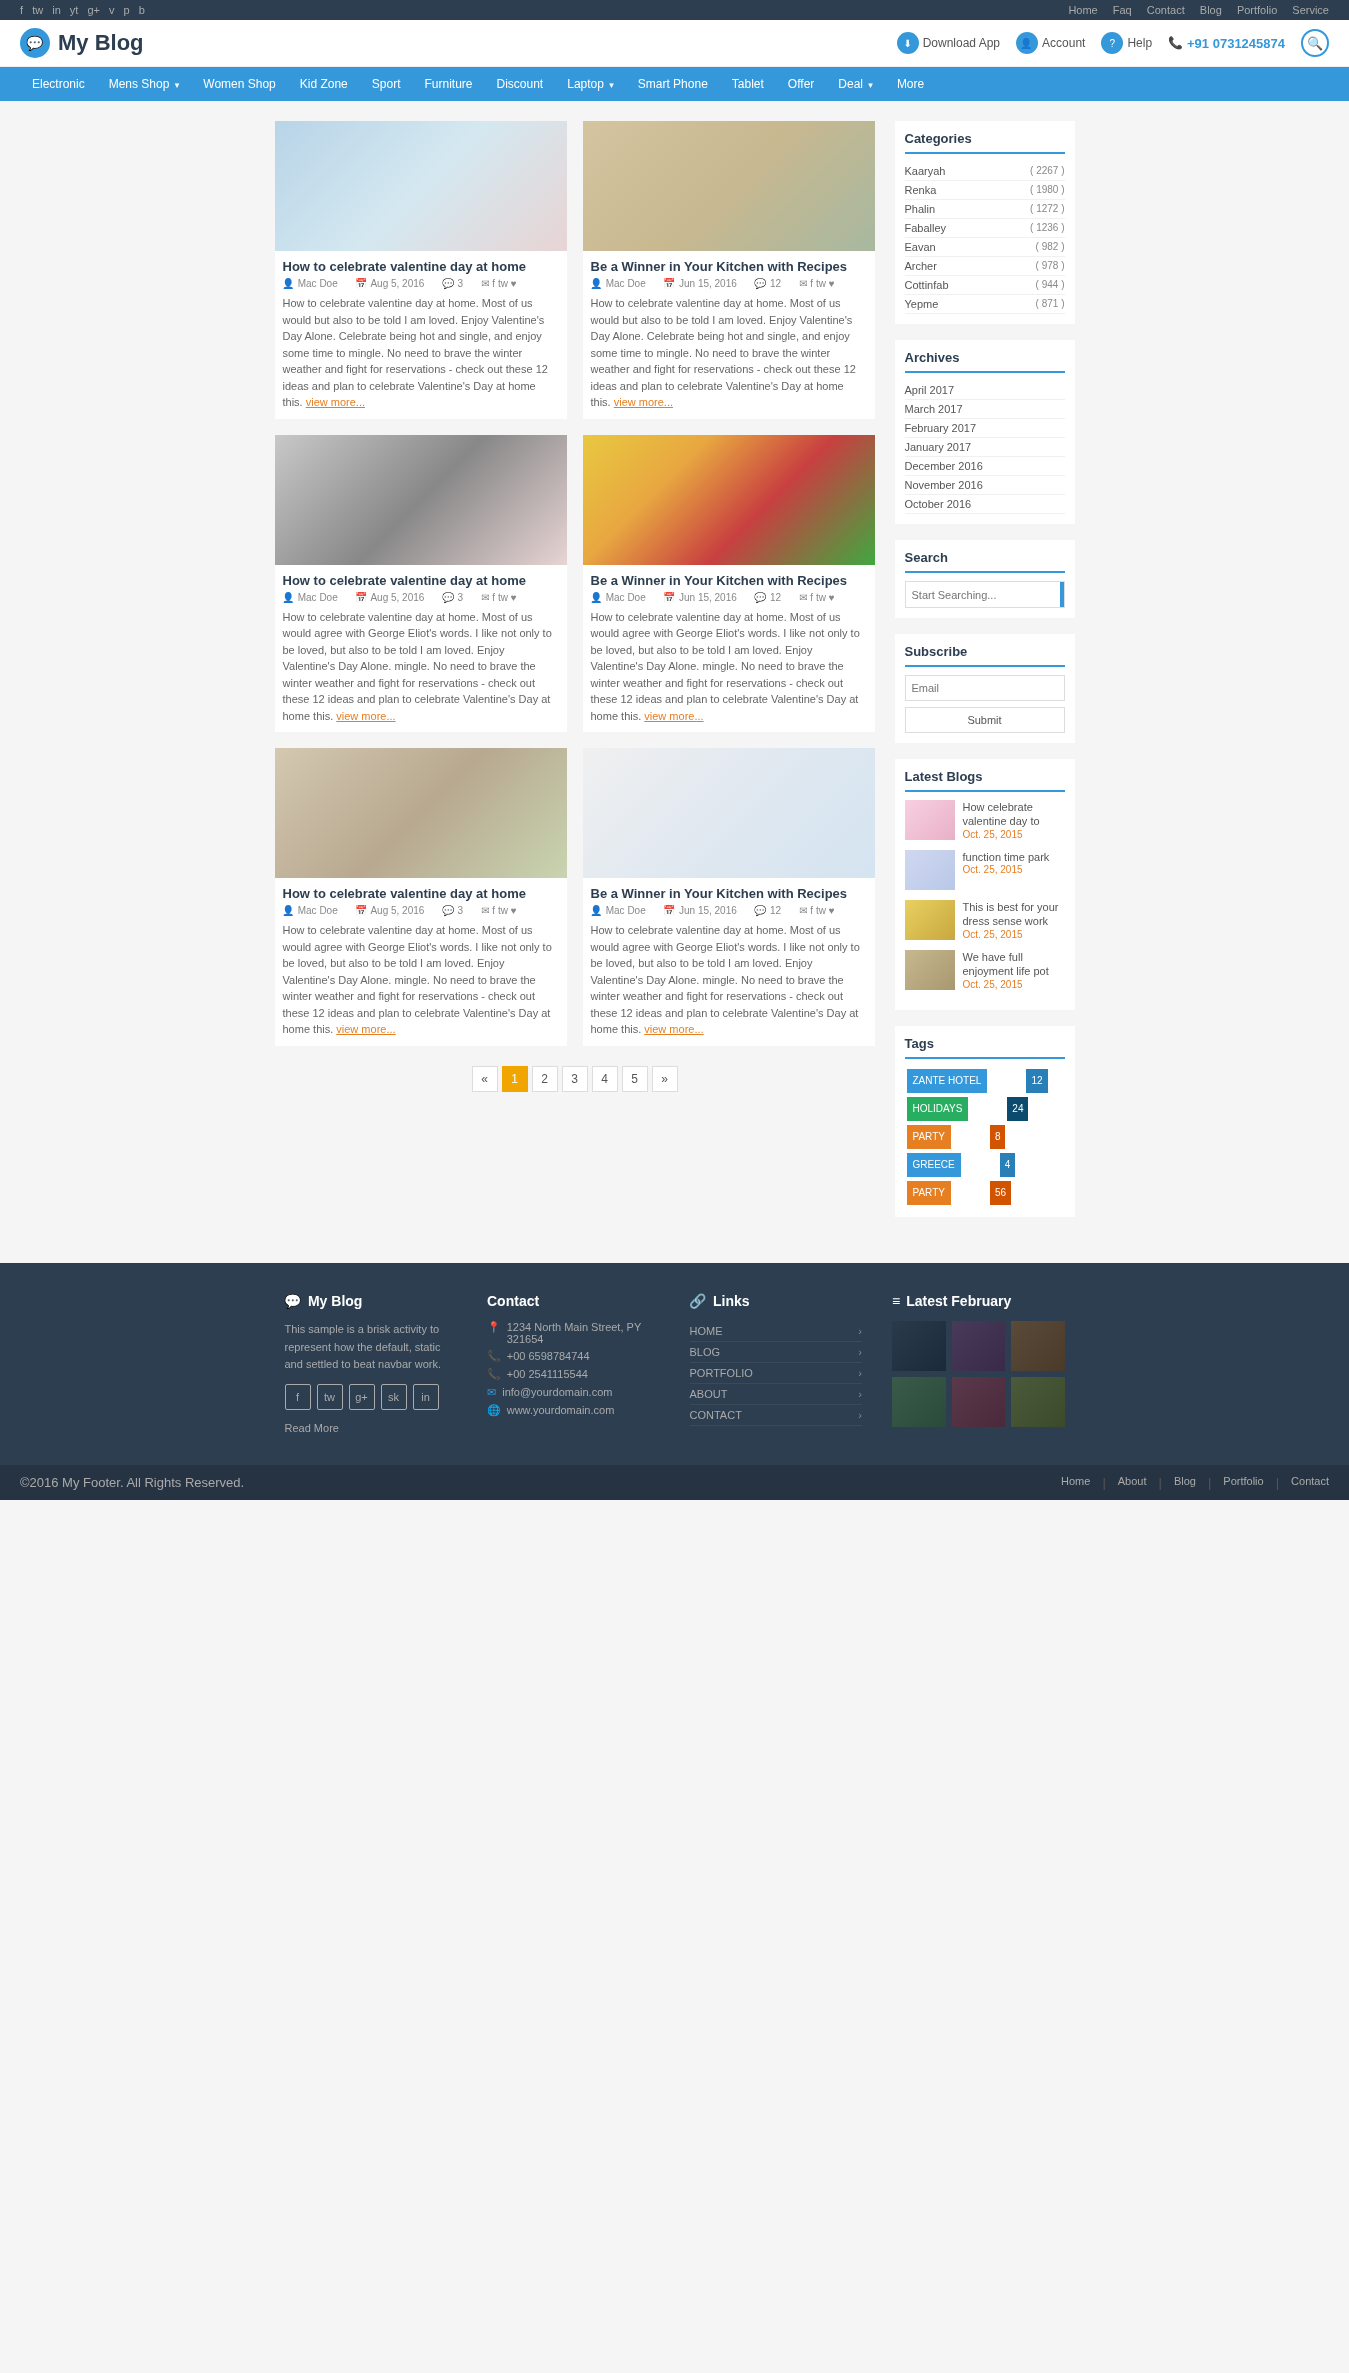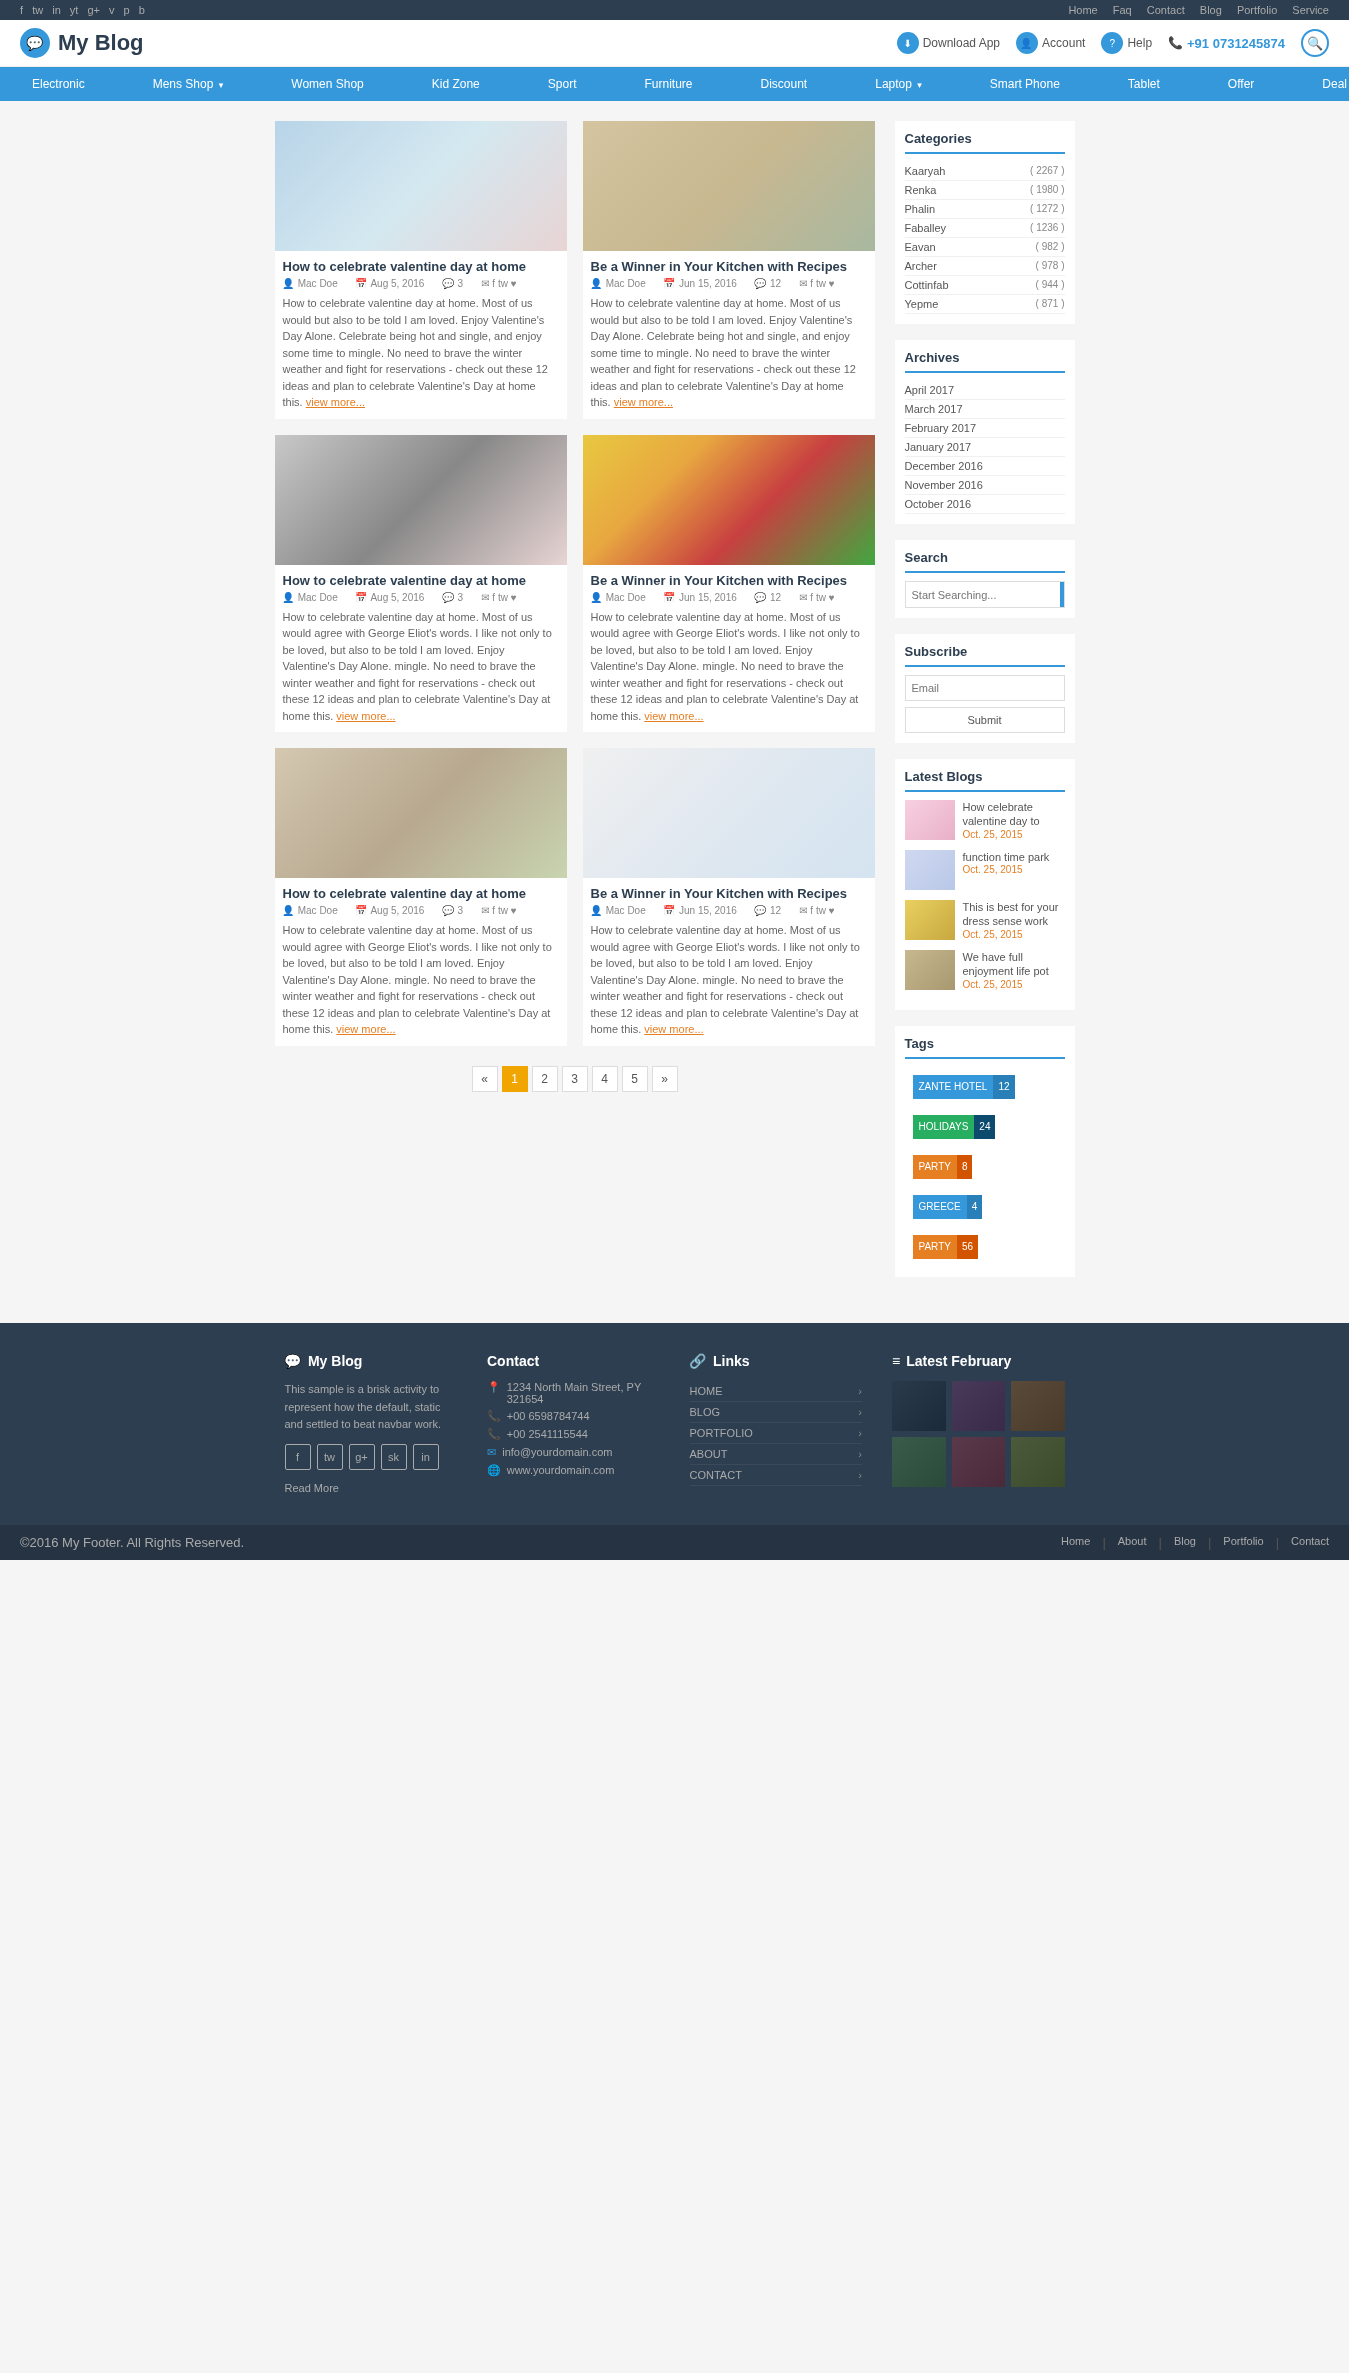--- a/index.html
+++ b/index.html
@@ -15,21 +15,21 @@
     .logo { display: flex; align-items: center; font-size: 22px; font-weight: bold; color: #2c3e50; }
     .logo-icon { width: 30px; height: 30px; background: #3498db; border-radius: 50%; margin-right: 8px; display: flex; align-items: center; justify-content: center; color: #fff; font-size: 14px; }
     .header-actions { display: flex; align-items: center; gap: 16px; }
     .header-action { display: flex; align-items: center; gap: 4px; font-size: 12px; color: #555; cursor: pointer; }
     .header-action .icon-circle { width: 22px; height: 22px; background: #3498db; border-radius: 50%; display: inline-flex; align-items: center; justify-content: center; color: #fff; font-size: 10px; }
     .header-phone { color: #3498db; font-weight: bold; font-size: 13px; }
     .search-icon-btn { width: 28px; height: 28px; border: 2px solid #3498db; border-radius: 50%; display: flex; align-items: center; justify-content: center; color: #3498db; cursor: pointer; }
 
     
     .nav { background: #3498db; padding: 0 20px; }
-    .nav ul { list-style: none; display: flex; align-items: flex-end; gap: 44px; }
+    .nav ul { list-style: none; display: flex; align-items: flex-end; }
     .nav ul li { position: relative; }
     .nav ul li a { display: block; padding: 10px 12px; color: #fff; text-decoration: none; font-size: 12px; white-space: nowrap; }
     .nav ul li .arrow { font-size: 9px; margin-left: 2px; }
 
     
     .main-container { max-width: 820px; margin: 20px auto; display: flex; gap: 20px; padding: 0 10px; }
     .content-area { flex: 1; }
     .sidebar { width: 180px; flex-shrink: 0; }
 
     
@@ -73,21 +73,21 @@
     .latest-blog-thumb { width: 50px; height: 40px; background: #ddd; flex-shrink: 0; overflow: hidden; }
     .lb-thumb-1 { background: linear-gradient(135deg, #f8d0e0 0%, #e8b0c8 100%); }
     .lb-thumb-2 { background: linear-gradient(135deg, #d0d8f0 0%, #b8c8e8 100%); }
     .lb-thumb-3 { background: linear-gradient(135deg, #e8d060 0%, #c8a840 100%); }
     .lb-thumb-4 { background: linear-gradient(135deg, #c8b890 0%, #a89870 100%); }
     .latest-blog-info { flex: 1; }
     .latest-blog-title { font-size: 11px; color: #555; line-height: 1.3; }
     .latest-blog-date { font-size: 10px; color: #e67e22; }
 
     
-    .tag { display: inline-flex; align-items: center; margin: 8px; font-size: 10px; }
+    .tag { display: inline-flex; align-items: center; margin: 2px; font-size: 10px; gap: 39px; }
     .tag-name { background: #3498db; color: #fff; padding: 2px 6px; }
     .tag-count { background: #2980b9; color: #fff; padding: 2px 5px; }
     .tag-holidays { background: #27ae60; }
     .tag-holidays-count { background: #0c4a6e; }
     .tag-party { background: #e67e22; }
     .tag-party-count { background: #d35400; }
     .tag-greece { background: #3498db; }
     .tag-greece-count { background: #2980b9; }
     .tag-party2 { background: #e67e22; }
     .tag-party2-count { background: #d35400; }

